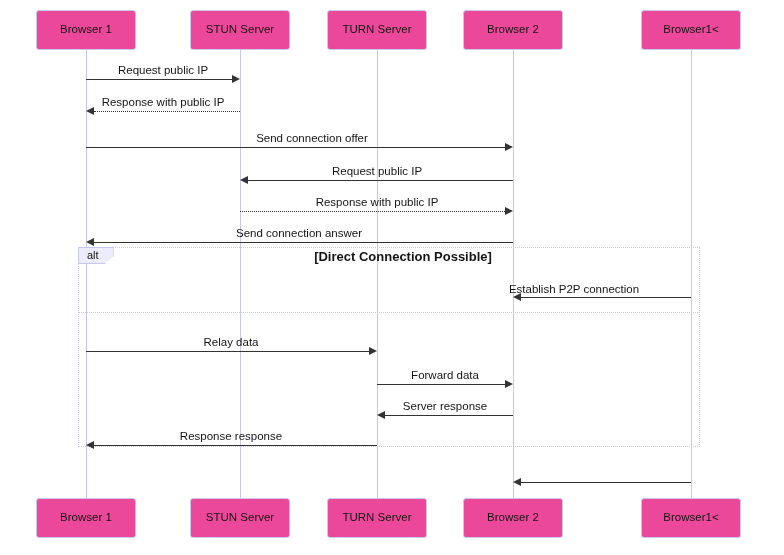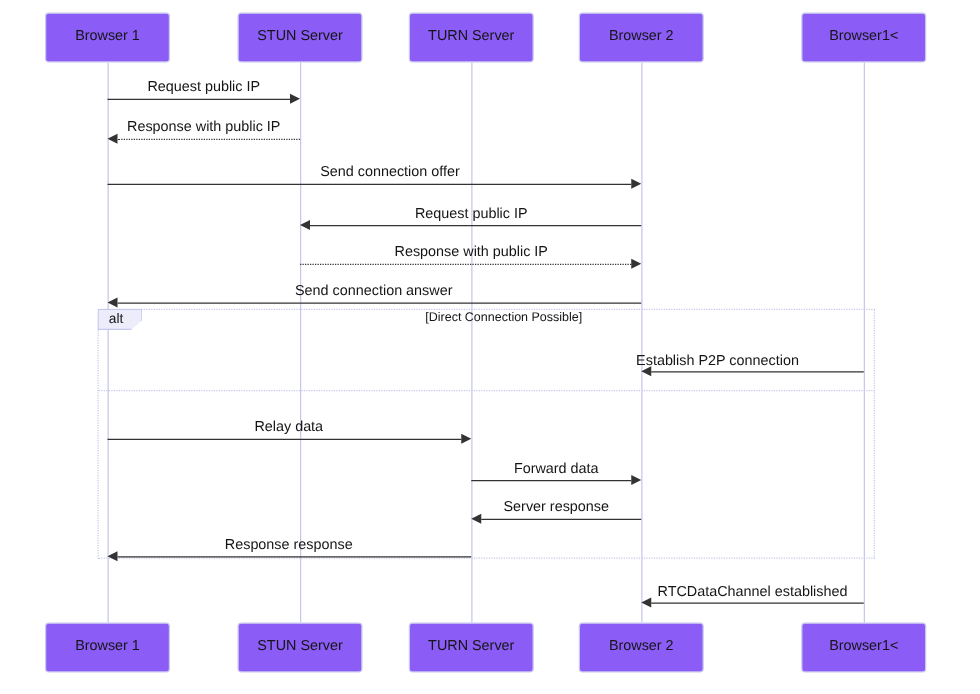--- a/index.html
+++ b/index.html
@@ -16,21 +16,21 @@
   #diagram {
     position: relative;
     width: 784px;
     height: 555px;
     background: #ffffff;
   }
   
   .actor-box {
     position: absolute;
     box-sizing: border-box;
-    background: #8b5cf6;
+    background: #ec4899;
     border: 1px solid #c7c7ef;
     border-radius: 3px;
     display: flex;
     align-items: center;
     justify-content: center;
     height: 40px;
   }
   .actor-label {
     font-size: 11.5px;
     color: #151515;
@@ -99,23 +99,23 @@
     align-items: center;
     padding-left: 8px;
     padding-right: 14px;
     font-size: 11px;
     color: #151515;
     line-height: 1;
     clip-path: polygon(0 0, 100% 0, 100% 55%, calc(100% - 9px) 100%, 0 100%);
   }
   .alt-condition {
     position: absolute;
-    font-size: 10px;
-    color: #151515;
-    font-weight: normal;
+    font-size: 13px;
+    color: #151515;
+    font-weight: bold;
     white-space: nowrap;
     transform: translateX(-50%);
     line-height: 1;
   }
 </style>
 </head>
 <body>
 
 <div id="diagram">
 
@@ -185,21 +185,20 @@
   <div class="arrow-head right" style="left:505px; top:379.5px;"></div>
 
   <div class="msg-label" style="left:445px; top:401px;">Server response</div>
   <div class="msg-line" style="left:385px; top:415px; width:128px;"></div>
   <div class="arrow-head left" style="left:377px; top:410.5px;"></div>
 
   <div class="msg-label" style="left:231px; top:431px;">Response response</div>
   <div class="msg-line" style="left:94px; top:445px; width:283px;"></div>
   <div class="arrow-head left" style="left:86px; top:440.5px;"></div>
 
-  <div class="msg-label" style="left:602px; top:469px;">RTCDataChannel established</div>
   <div class="msg-line" style="left:521px; top:482px; width:170px;"></div>
   <div class="arrow-head left" style="left:513px; top:477.5px;"></div>
 
   <div class="actor-box" style="left:36px; top:498px; width:100px;">
     <span class="actor-label">Browser 1</span>
   </div>
   <div class="actor-box" style="left:190px; top:498px; width:100px;">
     <span class="actor-label">STUN Server</span>
   </div>
   <div class="actor-box" style="left:327px; top:498px; width:100px;">

